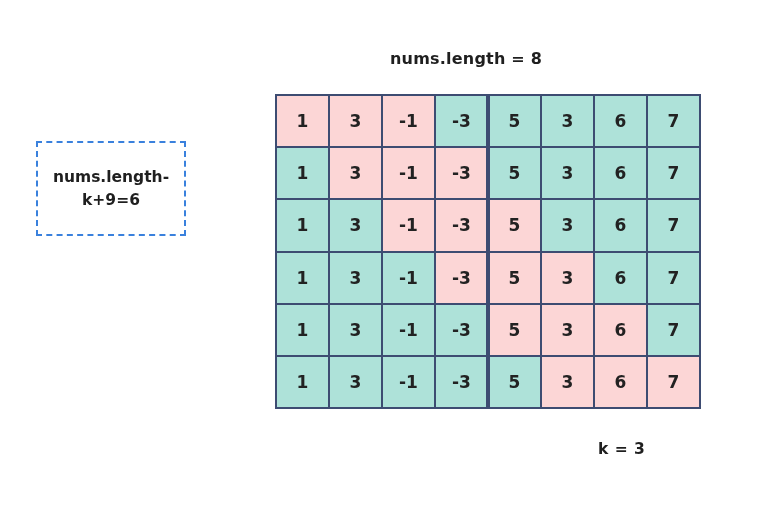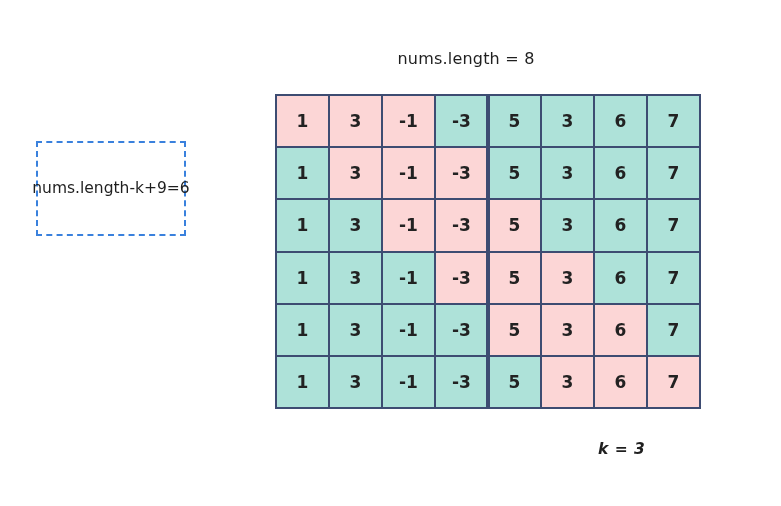--- a/index.html
+++ b/index.html
@@ -15,40 +15,40 @@
     background: #ffffff;
     overflow: hidden;
   }
   .title {
     position: absolute;
     left: 275px;
     top: 49px;
     width: 382px;
     text-align: center;
     font-size: 16px;
-    font-weight: 400;
+    font-weight: 700;
     color: var(--text-color, #1f1f1f);
     letter-spacing: 0.2px;
   }
   .annotation-box {
     position: absolute;
     left: 36px;
     top: 141px;
     width: 150px;
     height: 95px;
     box-sizing: border-box;
     border: 2px dashed var(--annotation-border, #3a81dd);
     background: #ffffff;
     display: flex;
-    flex-direction: row;
+    flex-direction: column;
     align-items: center;
     justify-content: center;
     text-align: center;
     font-size: 15.5px;
-    font-weight: 400;
+    font-weight: 700;
     color: var(--text-color, #1f1f1f);
     line-height: 23px;
   }
   .grid {
     position: absolute;
     left: 275px;
     top: 94px;
     width: 426px;
     height: 315px;
     box-sizing: border-box;
@@ -81,21 +81,20 @@
     pointer-events: none;
   }
   .k-label {
     position: absolute;
     left: 598px;
     top: 440px;
     font-size: 15.5px;
     font-weight: 700;
     color: var(--text-color, #1f1f1f);
     letter-spacing: 0.5px;
-    font-style: italic;
   }
 </style>
 </head>
 <body>
 
 <div class="canvas">
 
   <div class="title">nums.length = 8</div>
 
   <div class="annotation-box">

